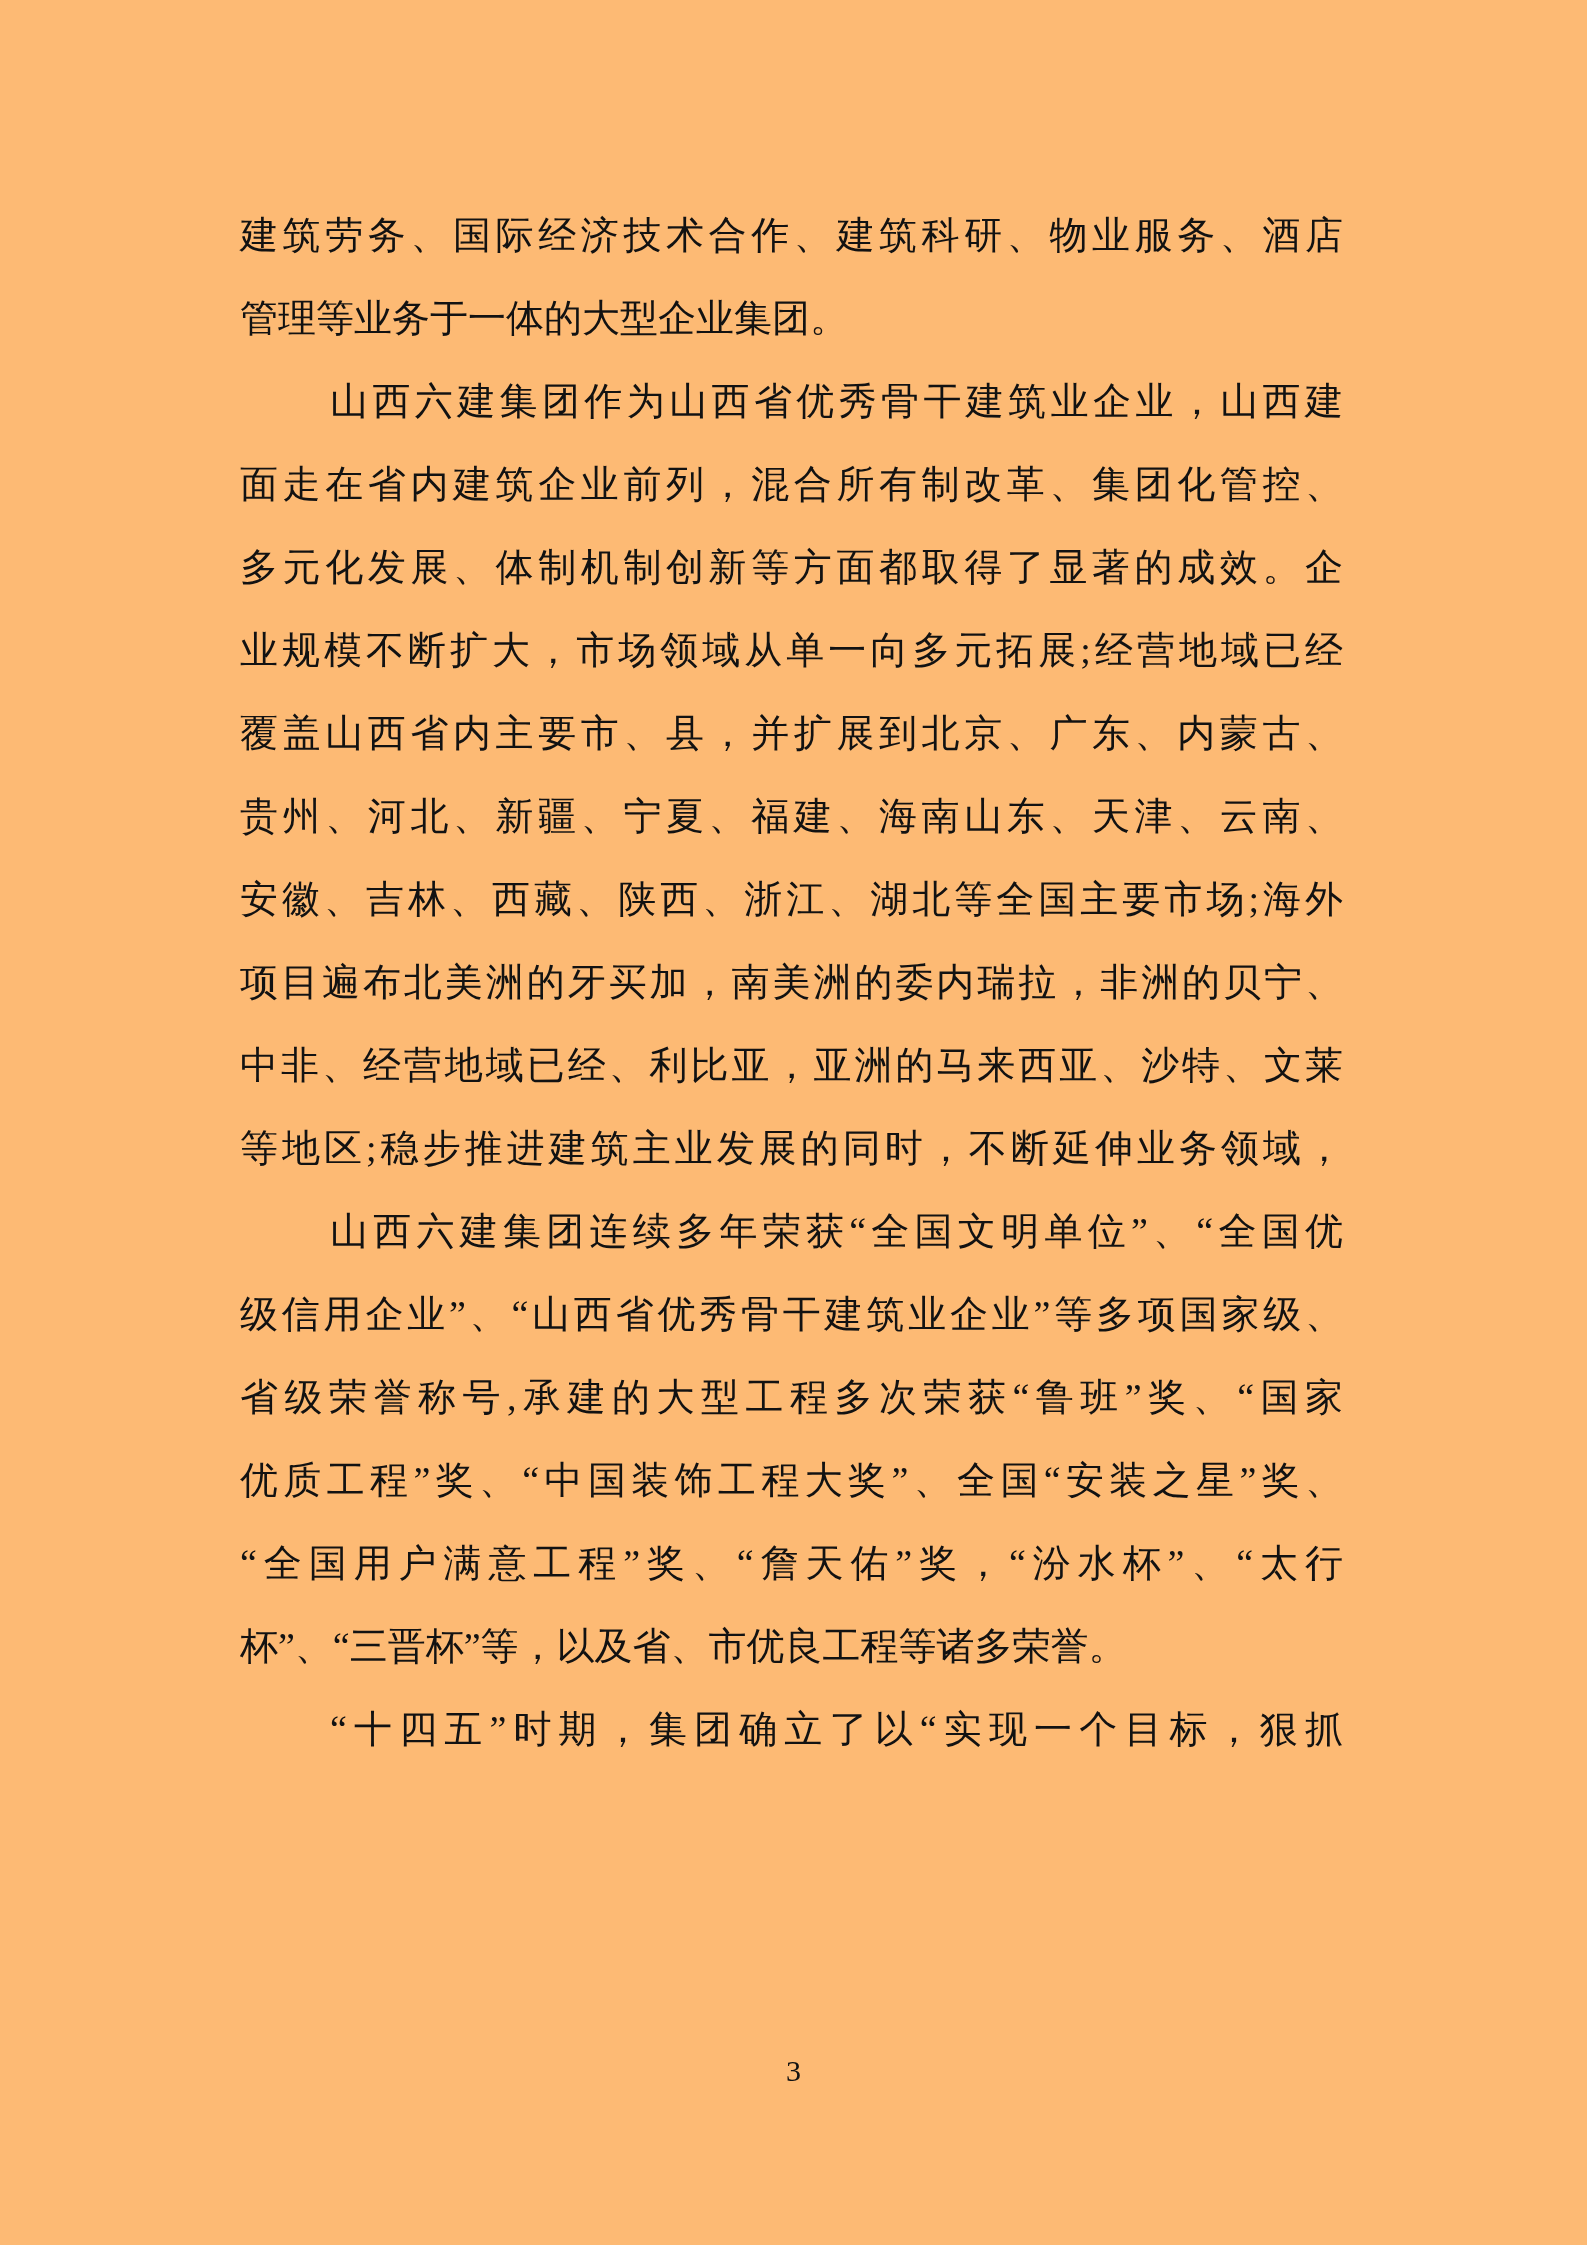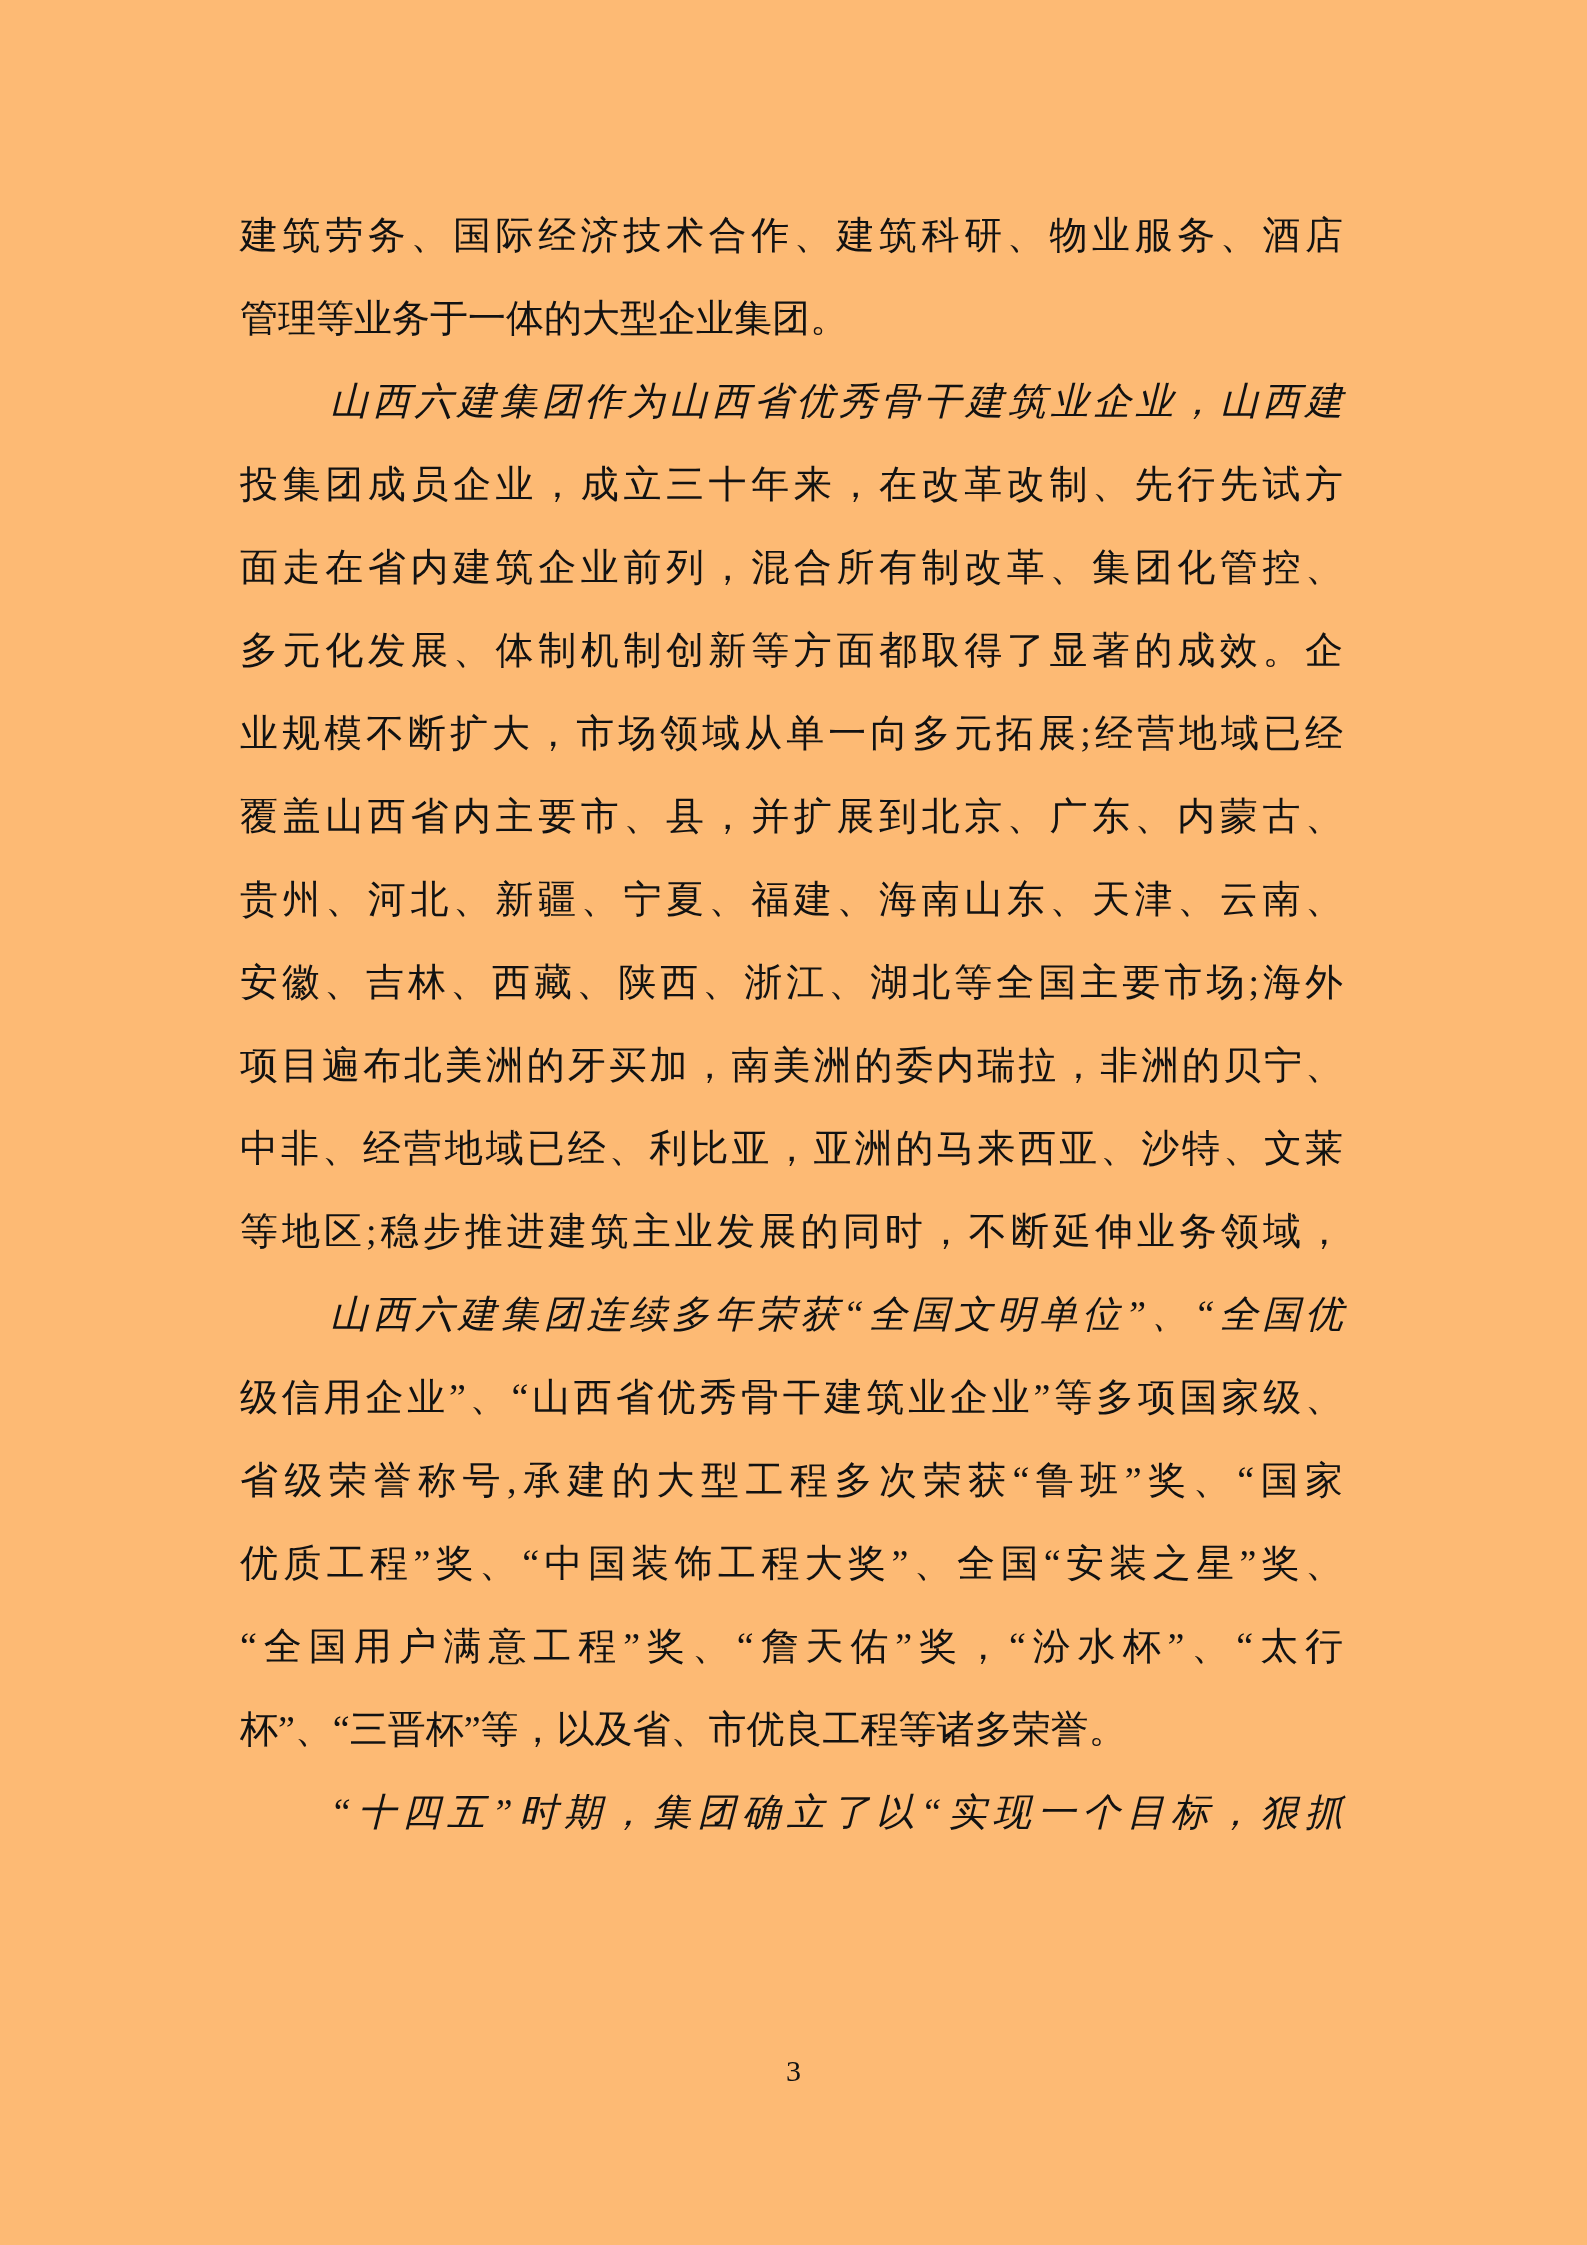--- a/index.html
+++ b/index.html
@@ -30,21 +30,20 @@
     text-align: justify;
     text-align-last: justify;
     overflow: visible;
   }
   .line.para-end {
     text-align: right;
     text-align-last: left;
   }
   .line.indent {
     padding-left: 90px;
-    font-style: italic;
   }
   .page-number {
     position: absolute;
     left: 0;
     top: 2046px;
     width: 1587px;
     height: 50px;
     line-height: 50px;
     text-align: center;
     font-size: 30px;
@@ -52,21 +51,20 @@
   }
 </style>
 </head>
 <body>
 
 <div class="page">
   <div class="text-block">
     <div class="line">建筑劳务、国际经济技术合作、建筑科研、物业服务、酒店</div>
     <div class="line para-end">管理等业务于一体的大型企业集团。</div>
     <div class="line indent">山西六建集团作为山西省优秀骨干建筑业企业，山西建</div>
-    <div class="line">投集团成员企业，成立三十年来，在改革改制、先行先试方</div>
     <div class="line">面走在省内建筑企业前列，混合所有制改革、集团化管控、</div>
     <div class="line">多元化发展、体制机制创新等方面都取得了显著的成效。企</div>
     <div class="line">业规模不断扩大，市场领域从单一向多元拓展;经营地域已经</div>
     <div class="line">覆盖山西省内主要市、县，并扩展到北京、广东、内蒙古、</div>
     <div class="line">贵州、河北、新疆、宁夏、福建、海南山东、天津、云南、</div>
     <div class="line">安徽、吉林、西藏、陕西、浙江、湖北等全国主要市场;海外</div>
     <div class="line">项目遍布北美洲的牙买加，南美洲的委内瑞拉，非洲的贝宁、</div>
     <div class="line">中非、经营地域已经、利比亚，亚洲的马来西亚、沙特、文莱</div>
     <div class="line">等地区;稳步推进建筑主业发展的同时，不断延伸业务领域，</div>
     <div class="line indent">山西六建集团连续多年荣获“全国文明单位”、“全国优</div>

